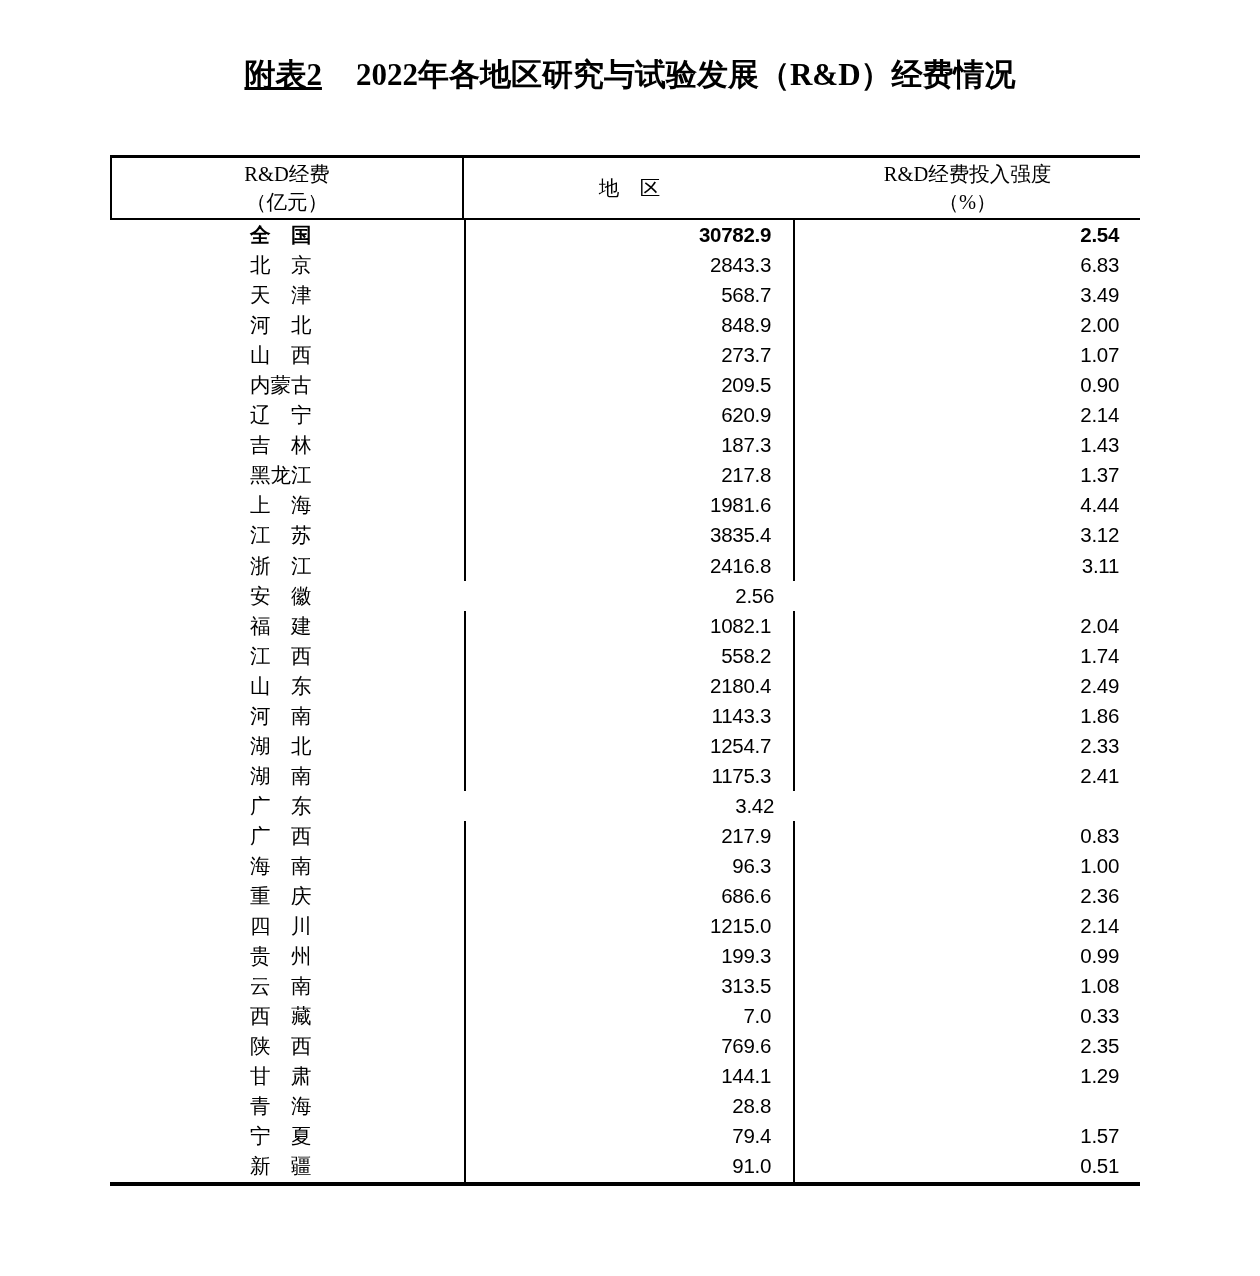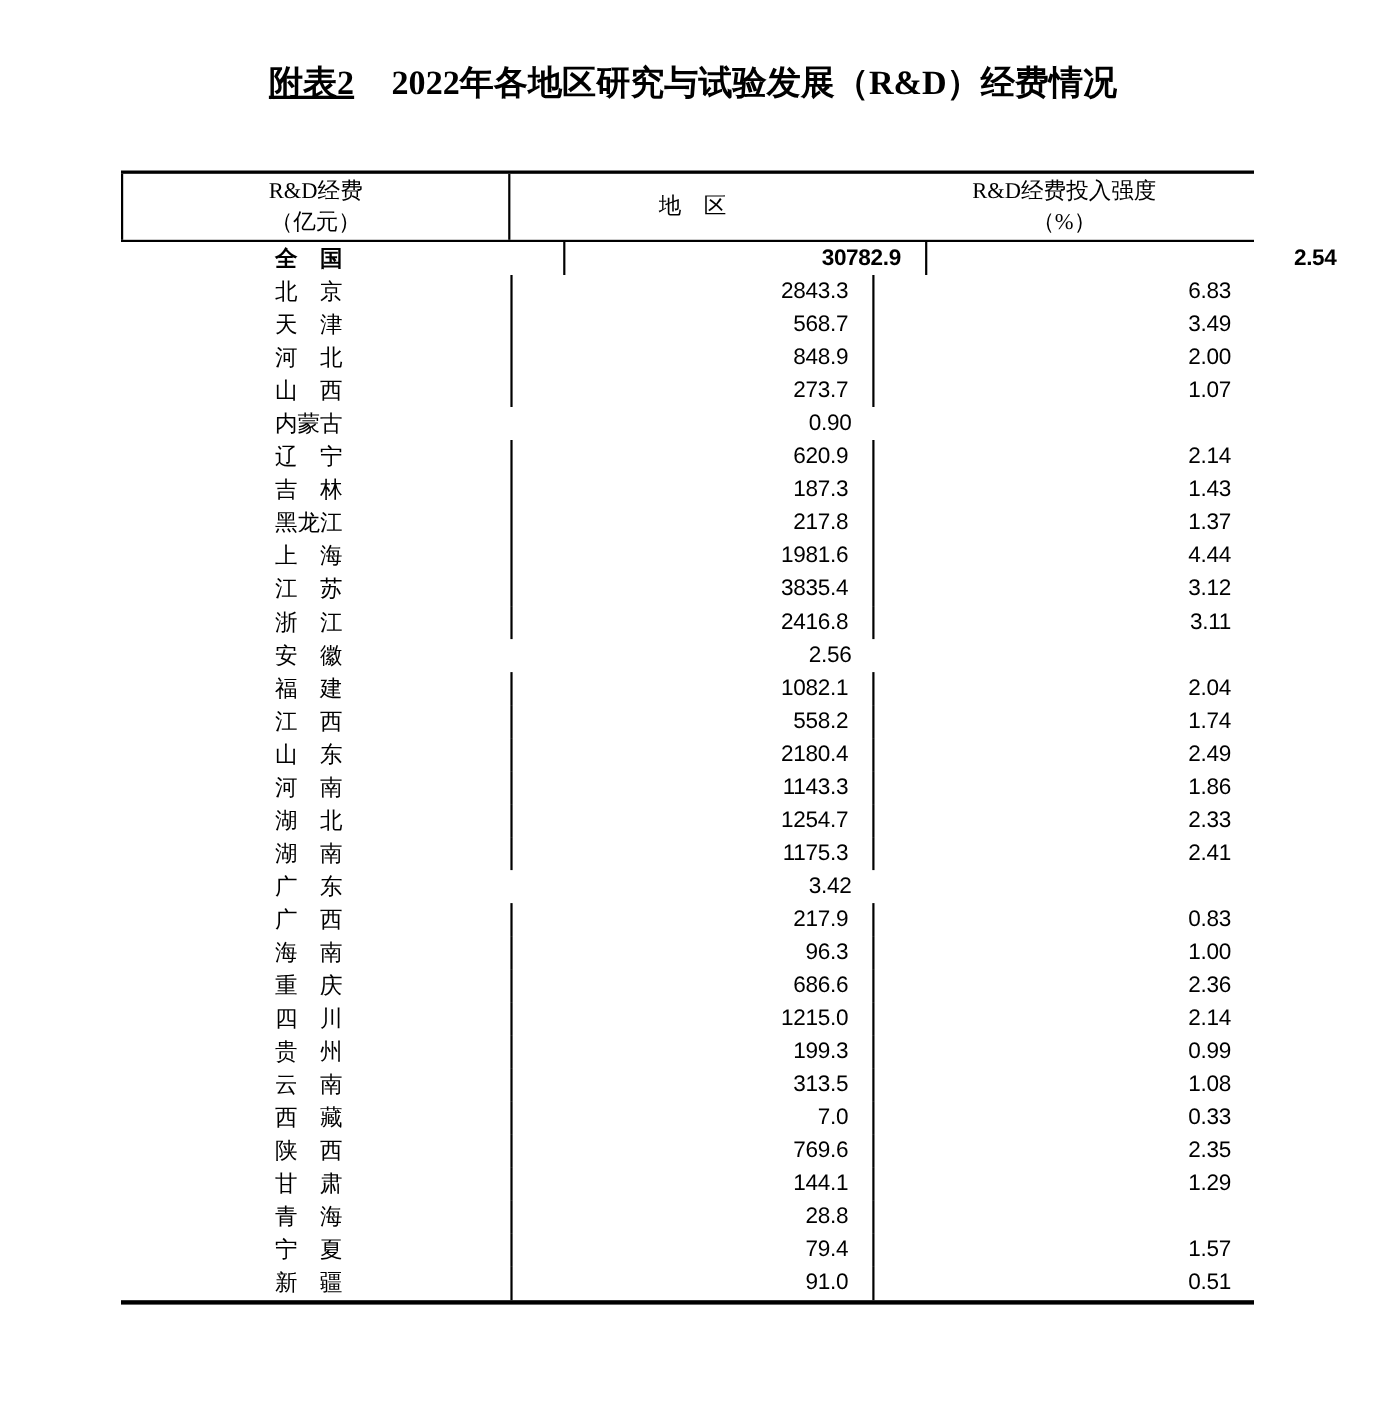--- a/index.html
+++ b/index.html
@@ -64,21 +64,21 @@
   .td { height: 100%; display: flex; align-items: center; }
   .td.region { padding-left: 140px; }
   .td.num {
     justify-content: flex-end;
     font-family: "Liberation Sans", sans-serif;
     font-size: 20.5px;
     letter-spacing: -0.3px;
   }
   .td.funds { padding-right: 22px; padding-left: 26px; }
   .td.intensity { padding-right: 21px; }
-  .tr.bold { font-weight: bold; gap: 48px; }
+  .tr.bold { font-weight: bold; }
   .tr.bold .td.num { font-weight: bold; }
 </style>
 </head>
 <body>
 
 <div class="page">
 
   <div class="title-row">
     <span class="title-label">附表2</span><span>2022年各地区研究与试验发展（R&amp;D）经费情况</span>
   </div>
@@ -150,20 +150,23 @@
       <span>273.7</span>
     </div>
     <div class="td num intensity">
       <span>1.07</span>
     </div>
   </div>
         <div class="tr">
     <div class="td region">
       <span>内蒙古</span>
     </div>
+    <div class="td num funds col-mid">
+      <span>209.5</span>
+    </div>
     <div class="td num intensity">
       <span>0.90</span>
     </div>
   </div>
         <div class="tr">
     <div class="td region">
       <span>辽　宁</span>
     </div>
     <div class="td num funds col-mid">
       <span>620.9</span>

